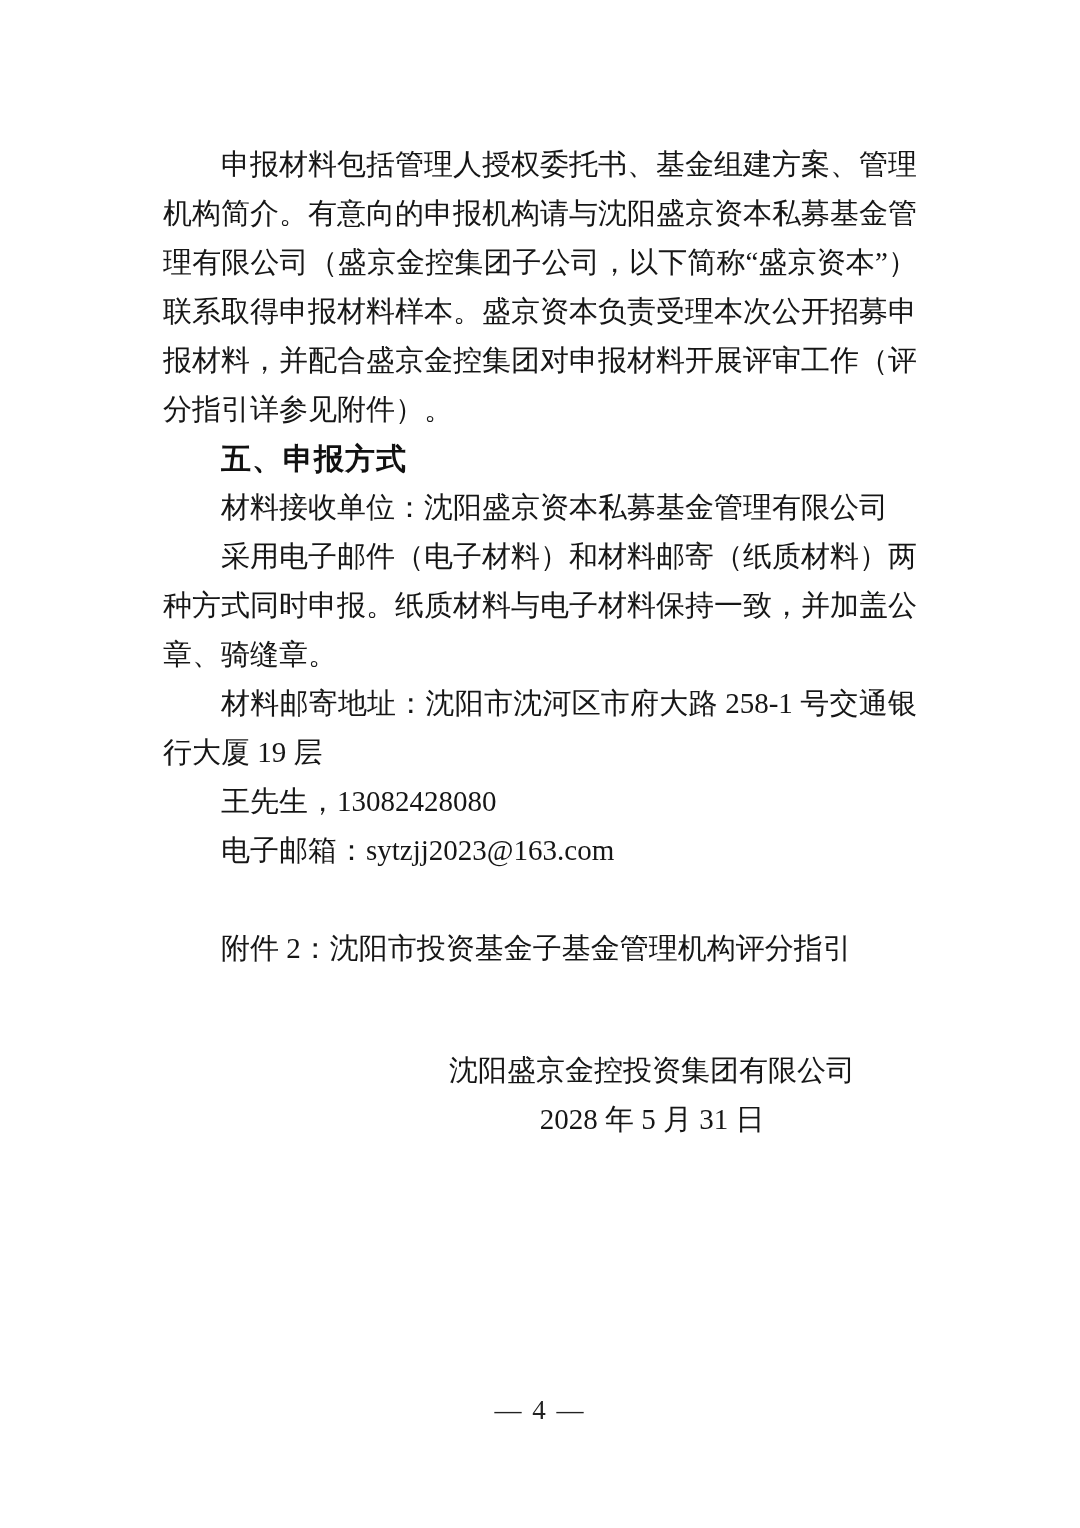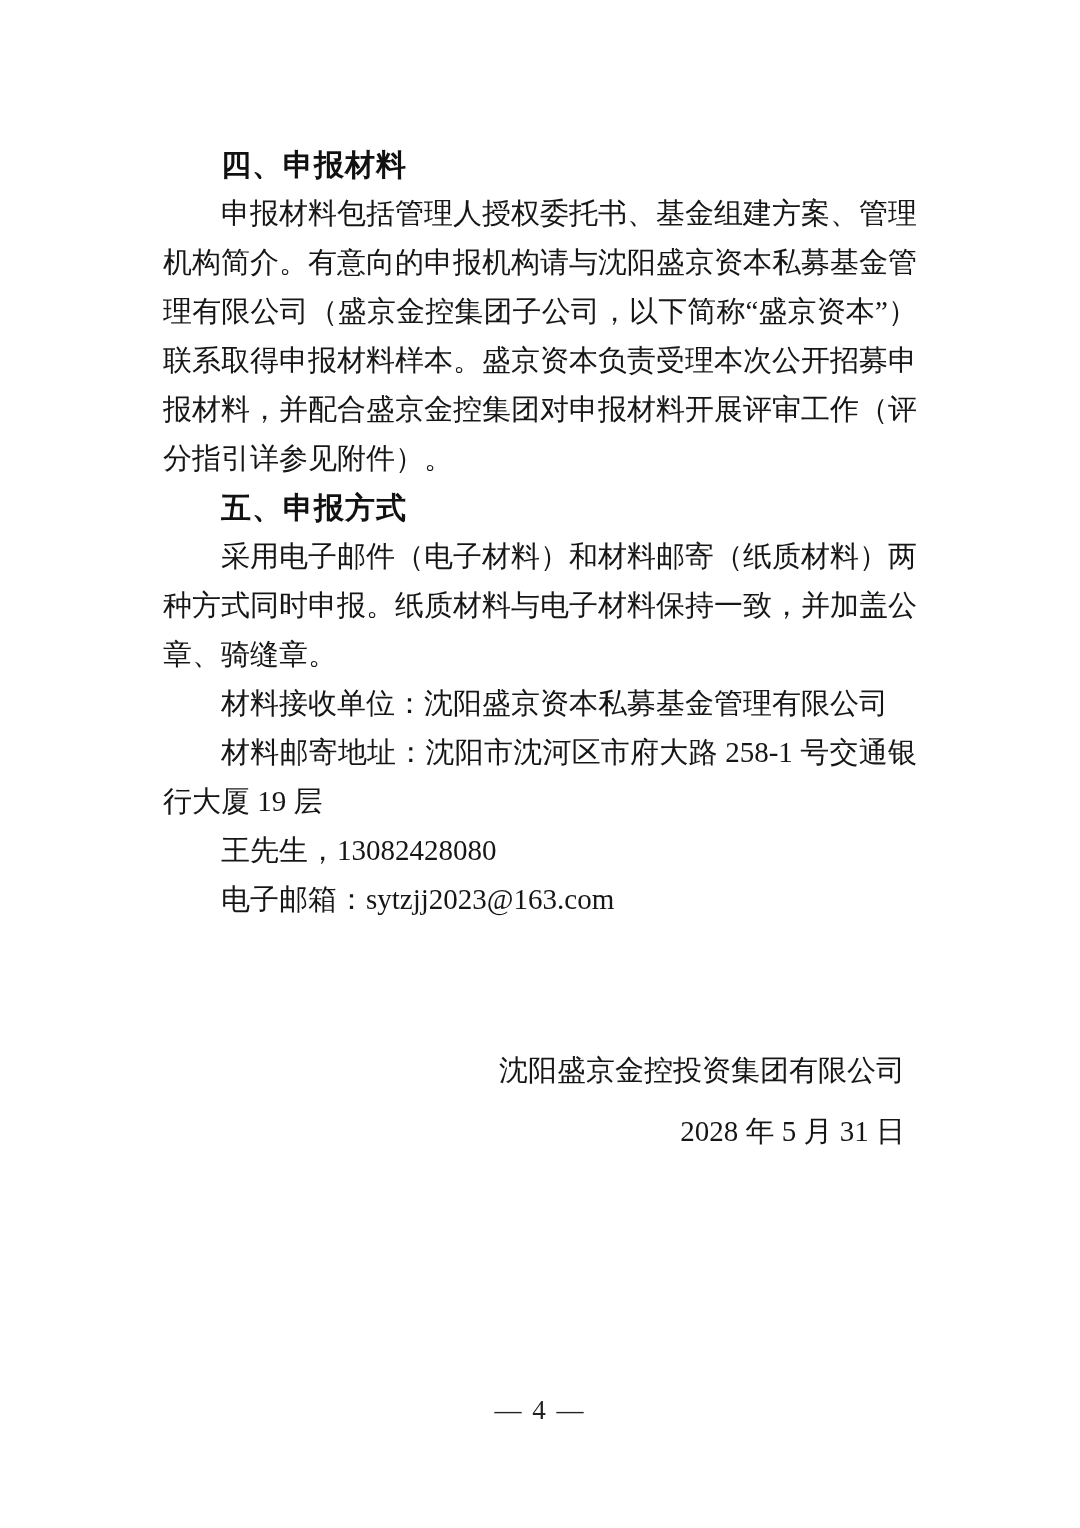--- a/index.html
+++ b/index.html
@@ -43,64 +43,64 @@
   .spacer-line {
     height: 49px;
   }
   .signature {
     margin-top: 73px;
     margin-left: 224px;
     width: 530px;
     text-align: center;
   }
   .signature p {
-    margin: 12px;
+    margin: 0;
     text-indent: 0;
-    text-align: right;
+    text-align: center;
   }
   .page-footer {
     position: absolute;
     left: 0;
     top: 1394px;
     width: 1080px;
     text-align: center;
     font-size: 27px;
     line-height: 32px;
     color: #222222;
     letter-spacing: 2px;
   }
 </style>
 </head>
 <body>
 
 <div class="page">
 
   <main class="content">
 
-    <h2 class="heading">四、申报材料</h2>
 
     <p>申报材料包括管理人授权委托书、基金组建方案、管理机构简介。有意向的申报机构请与沈阳盛京资本私募基金管理有限公司（盛京金控集团子公司，以下简称“盛京资本”）联系取得申报材料样本。盛京资本负责受理本次公开招募申报材料，并配合盛京金控集团对申报材料开展评审工作（评分指引详参见附件）。</p>
 
     <h2 class="heading">五、申报方式</h2>
 
+    <p>材料接收单位：沈阳盛京资本私募基金管理有限公司</p>
+
     <p>采用电子邮件（电子材料）和材料邮寄（纸质材料）两种方式同时申报。纸质材料与电子材料保持一致，并加盖公章、骑缝章。</p>
-
-    <p>材料接收单位：沈阳盛京资本私募基金管理有限公司</p>
 
     <p>材料邮寄地址：沈阳市沈河区市府大路 258-1 号交通银行大厦 19 层</p>
 
 
     <p>王先生，13082428080</p>
 
 
     <p>电子邮箱：sytzjj2023@163.com</p>
 
     <div class="spacer-line"></div>
 
 
+    <p>附件 2：沈阳市投资基金子基金管理机构评分指引</p>
 
     <div class="signature">
       <p>沈阳盛京金控投资集团有限公司</p>
       <p>2028 年 5 月 31 日</p>
     </div>
 
   </main>
 
   <footer class="page-footer">— 4 —</footer>
 

